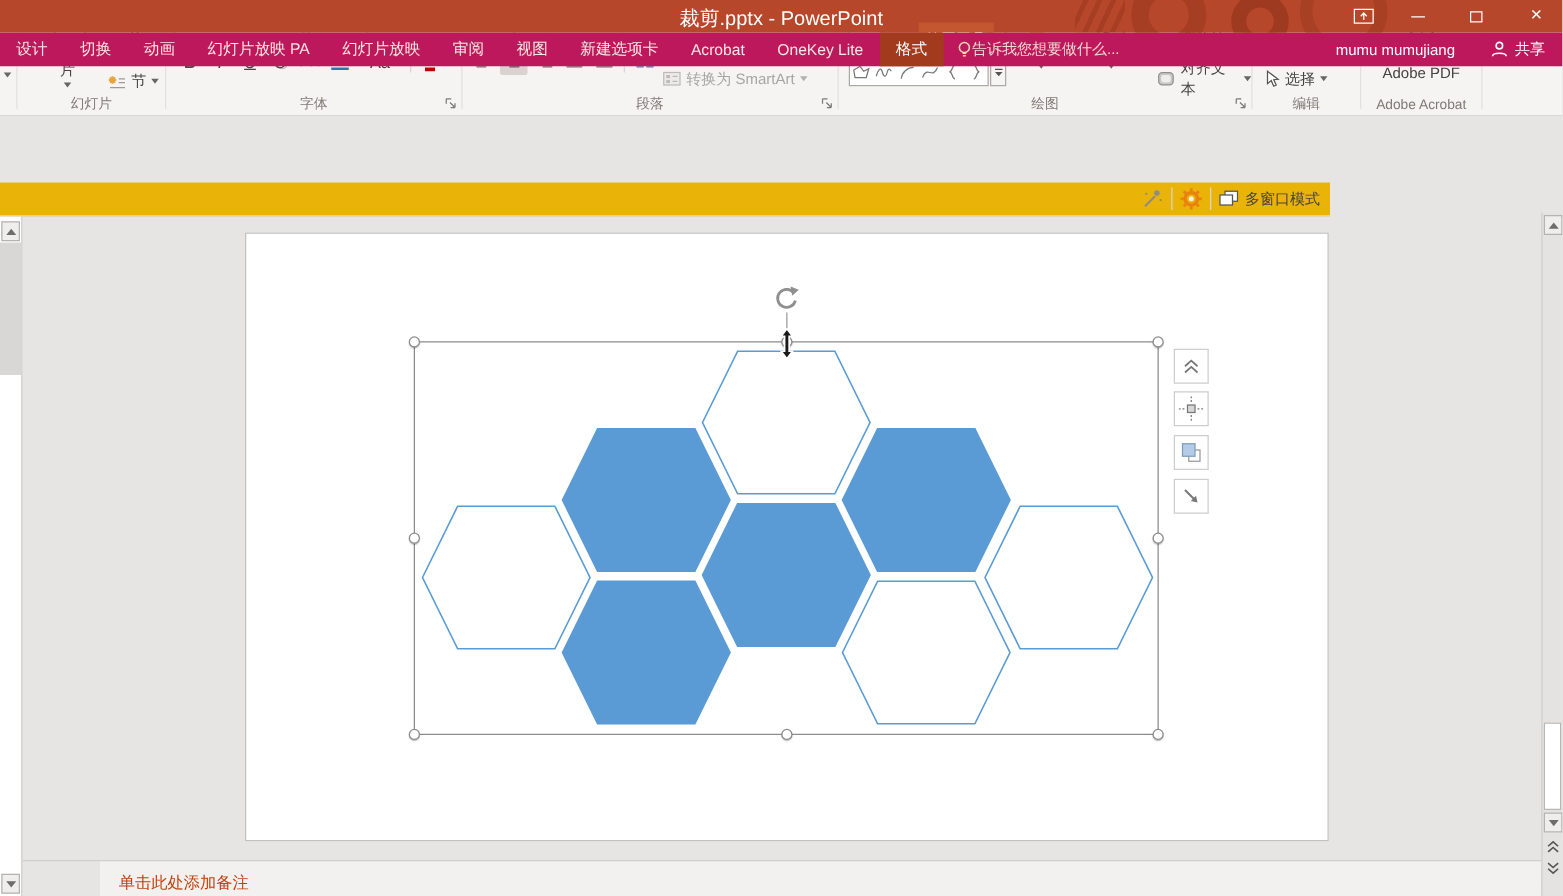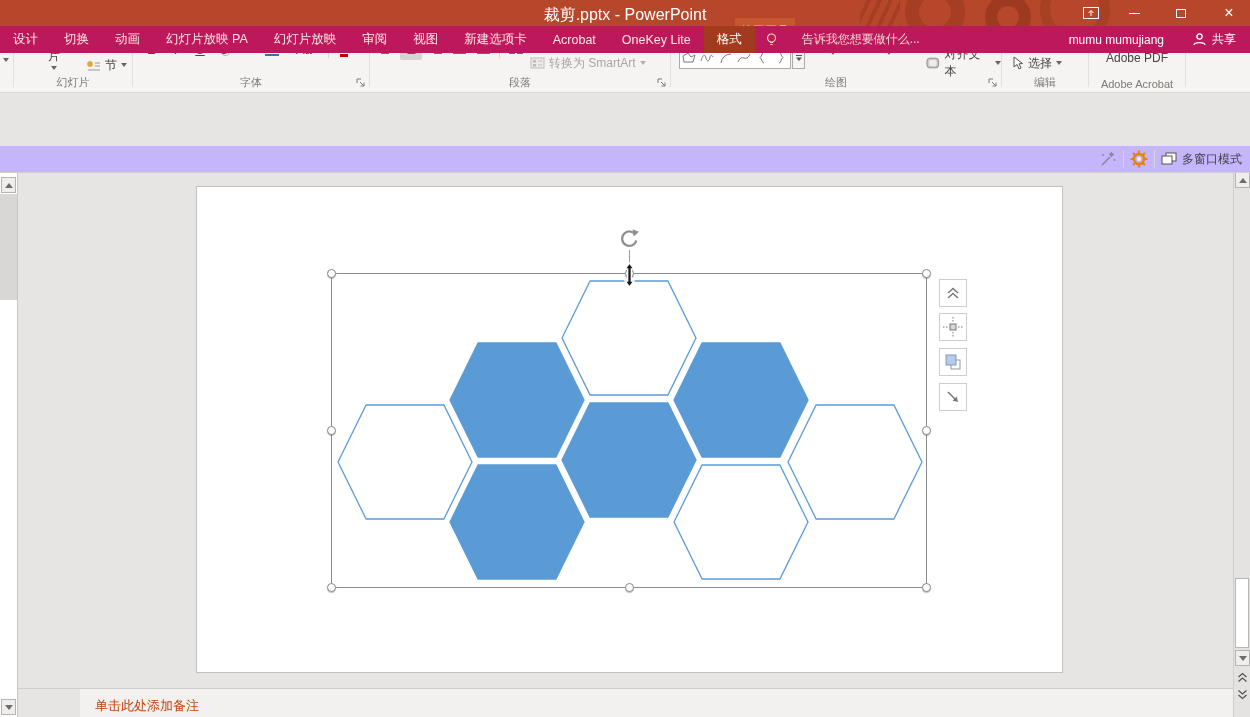--- a/index.html
+++ b/index.html
@@ -12,21 +12,21 @@
   #titlebar { left:0; top:0; width:1250px; height:26px; background:#B7472A; overflow:hidden; z-index:30; }
   #title-text { width:100%; text-align:center; top:5px; color:#fff; font-size:16px; }
   .deco { border-radius:50%; pointer-events:none; }
   #ctx-header { top:0; height:26px; background:#C4572F; color:#fff; text-align:center; line-height:26px; font-size:12px; z-index:31; }
   .winbtn { top:0; height:26px; width:34px; color:#fff; display:flex; align-items:center; justify-content:center; z-index:32; }
 
   
   #tabrow { left:0; top:26px; width:1250px; height:27px; background:#be185d; display:flex; align-items:stretch; color:#FBE8E0; z-index:20; }
   .tab { padding:0 13px; display:flex; align-items:center; font-size:12.5px; cursor:default; }
   #format-tab { background:#A23A1E; color:#fff;font-family:Liberation Serif, serif; }
-  #tellme { display:flex; align-items:center; gap:24px; padding:0 10px; color:#F3D9CE; }
+  #tellme { display:flex; align-items:center; gap:0; padding:0 10px; color:#F3D9CE; }
   #user-share { margin-left:auto; display:flex; align-items:center; color:#fff; }
   #share-btn { display:flex; align-items:center; gap:5px; padding:0 14px; height:27px; }
 
   
   #ribbon { left:0; top:53px; width:1250px; height:93px; background:#F5F4F2; border-bottom:1px solid #D9D7D5; display:flex; z-index:10; }
   .rgroup { position:relative; height:92px; flex:none; }
   .gdivider { width:1px; height:84px; margin-top:3px; background:#E2E0DE; flex:none; }
   .glabel { position:absolute; bottom:2px; left:0; right:0; text-align:center; font-size:11px; color:#7E7A76; }
   .launcher { position:absolute; right:2px; bottom:3px; width:11px; height:11px; }
   .bigbtn { position:absolute; top:4px; display:flex; flex-direction:column; align-items:center; font-size:12px; color:#444; text-align:center; line-height:15px; }
@@ -41,21 +41,21 @@
   .disabled { color:#A8A6A3 !important; }
   .glyphB { font-weight:bold; } .glyphI { font-style:italic; } .glyphU { text-decoration:underline; }
   .glyphS { text-shadow:1.5px 1.5px 0 #bbb; } .glyphabc { text-decoration:line-through; font-size:12px; }
 
   .gallery { position:absolute; left:8px; top:5px; width:112px; height:64px; background:#fff; border:1px solid #ACAAA8; display:grid; grid-template-columns:repeat(6,1fr); grid-template-rows:repeat(3,1fr); }
   .gcell { display:flex; align-items:center; justify-content:center; }
   .gscroll { position:absolute; left:121px; top:5px; width:13px; height:64px; border:1px solid #ACAAA8; background:#F6F5F3; display:flex; flex-direction:column; }
   .gscroll div { flex:1; display:flex; align-items:center; justify-content:center; }
 
   
-  #substrip { left:0; top:146px; width:1250px; height:27px; background:#c4b5fd; border-bottom:1px solid #D2D0CE; z-index:9; }
+  #substrip { left:0; top:146px; width:1064px; height:27px; background:#eab308; border-bottom:1px solid #D2D0CE; z-index:9; }
   #substrip .tools { position:absolute; right:8px; top:2px; display:flex; align-items:center; gap:6px; font-size:12px; color:#444; height:22px; }
   .sdiv { width:1px; height:18px; background:#D8D6D4; }
 
   
   #slide { left:196px; top:186px; width:867px; height:487px; background:#fff; border:1px solid #C3C1C0; }
   #hex-svg { left:196px; top:186px; }
   #selbox { left:331px; top:273px; width:596px; height:315px; border:1px solid #8C8C8C; }
   .handle { position:absolute; width:9px; height:9px; background:#fff; border:1px solid #8A8A8A; border-radius:50%; box-shadow:0 1px 1px rgba(0,0,0,.25); z-index:6; }
   .floatbtn { position:absolute; left:939px; width:28px; height:28px; background:#fff; border:1px solid #CFCDCB; display:flex; align-items:center; justify-content:center; z-index:6; }
 

